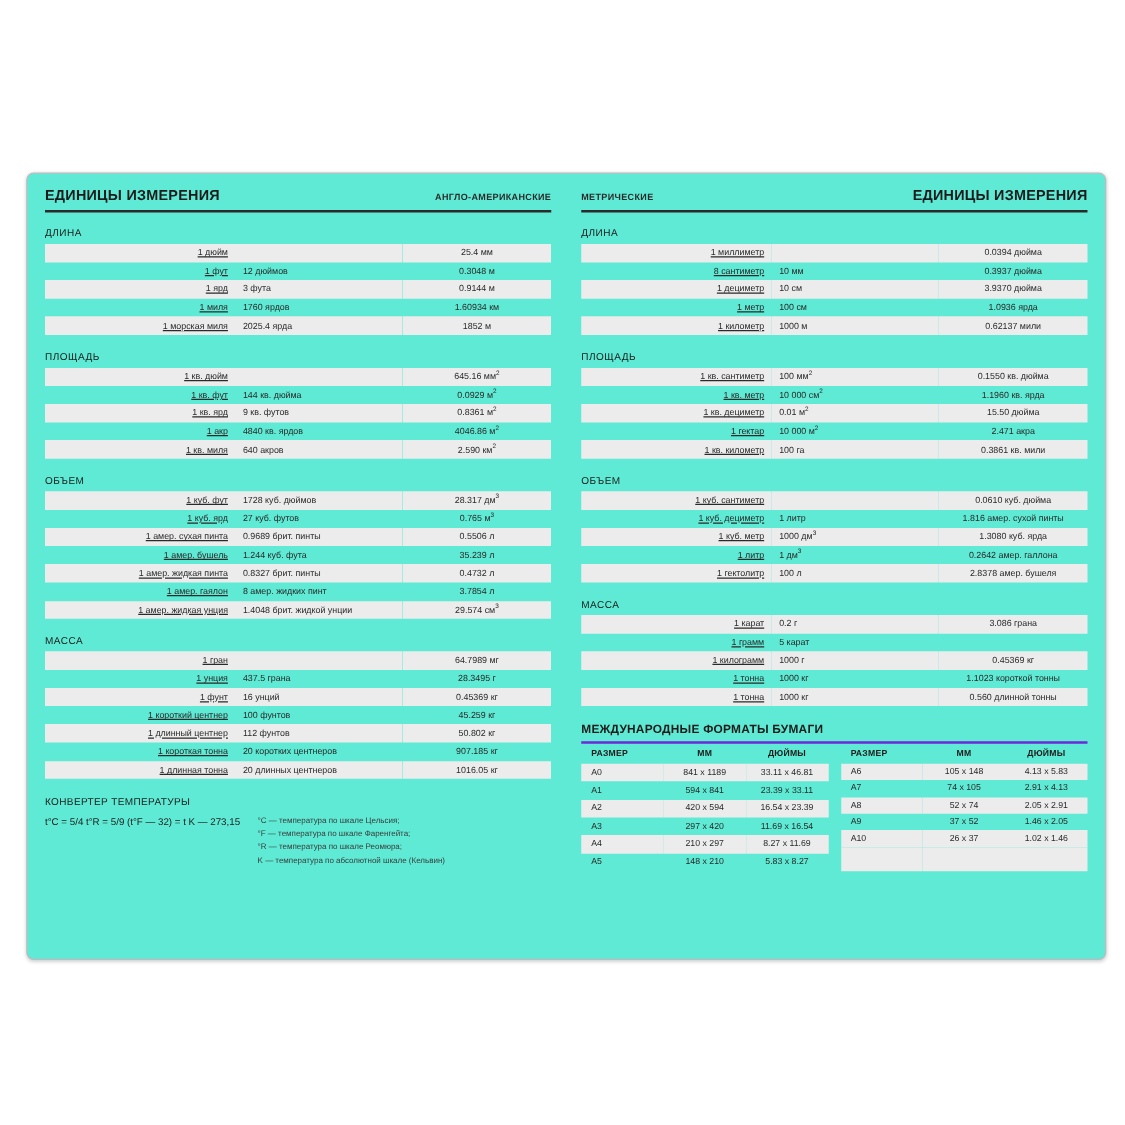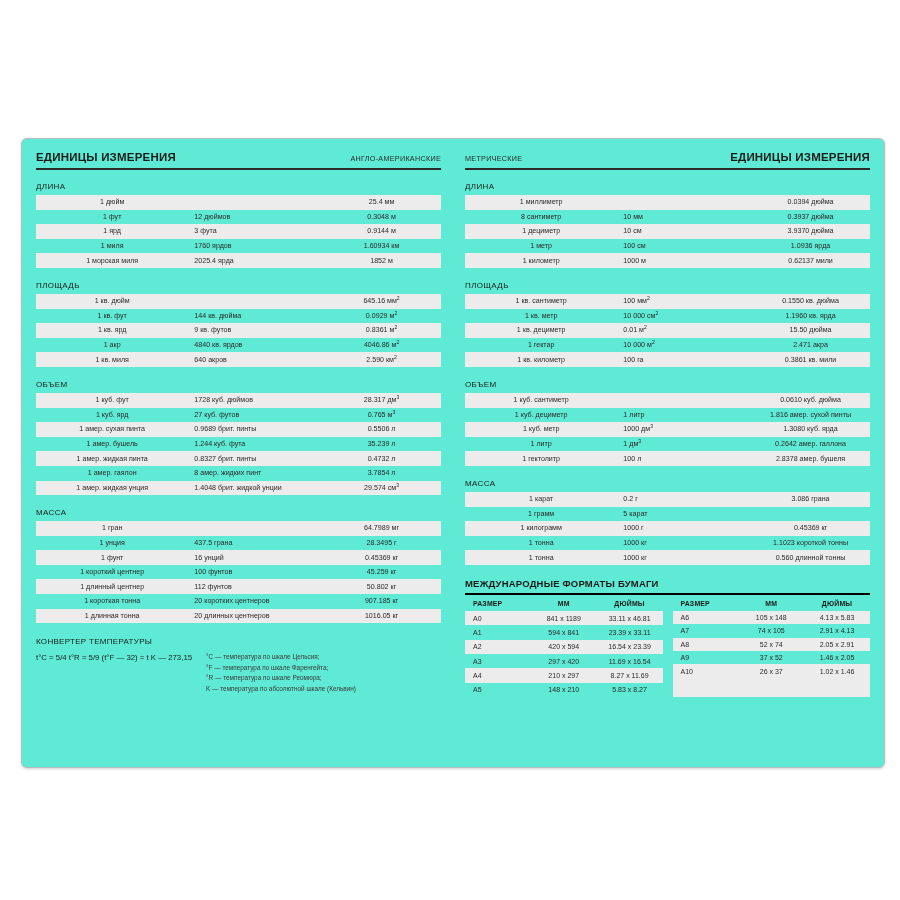--- a/index.html
+++ b/index.html
@@ -47,21 +47,21 @@
     margin-bottom: 12px;
   }
   .colhead .big {
     font-size: 11.5px;
     font-weight: bold;
     color: #1b1b1b;
     letter-spacing: 0.2px;
   }
   .colhead .small {
     font-size: 7.2px;
-    font-weight: normal;
+    font-weight: bold;
     color: #2b2b2b;
     letter-spacing: 0.3px;
   }
 
   .sect-title {
     font-size: 8px;
     font-weight: normal;
     color: #1b1b1b;
     letter-spacing: 0.4px;
     margin: 0 0 4px 0;
@@ -78,21 +78,21 @@
   table.conv td {
     font-size: 7.1px;
     color: #2a2a2a;
     padding: 3.3px 6px;
     vertical-align: middle;
     white-space: nowrap;
     overflow: hidden;
     text-overflow: ellipsis;
   }
   table.conv tr.alt td { background: #ececec; }
-  table.conv tr td:nth-child(1) { text-align: center; width: 38%; }
+  table.conv tr td:nth-child(1) { text-align: right; width: 38%; text-decoration: underline; }
   table.conv tr td:nth-child(2) { width: 33%; }
   table.conv tr td:nth-child(3) { text-align: center; width: 29%; }
 
   .temp-block { margin-top: 14px; }
   .temp-title {
     font-size: 8px;
     font-weight: normal;
     color: #1b1b1b;
     letter-spacing: 0.3px;
     margin-bottom: 6px;
@@ -105,21 +105,21 @@
     padding-top: 1px;
   }
   .temp-legend { font-size: 6.4px; color: #3a3a3a; line-height: 1.65; }
 
   
   .paper-title {
     font-size: 9.5px;
     font-weight: bold;
     color: #1b1b1b;
     letter-spacing: 0.2px;
-    border-bottom: 2px solid #000000;
+    border-bottom: 2px solid #6d28d9;
     padding-bottom: 4px;
     margin: 6px 0 0 0;
   }
   .paper-wrap { display: flex; gap: 10px; margin-top: 0; }
   table.paper {
     width: 50%;
     border-collapse: collapse;
     table-layout: fixed;
   }
   table.paper th {

